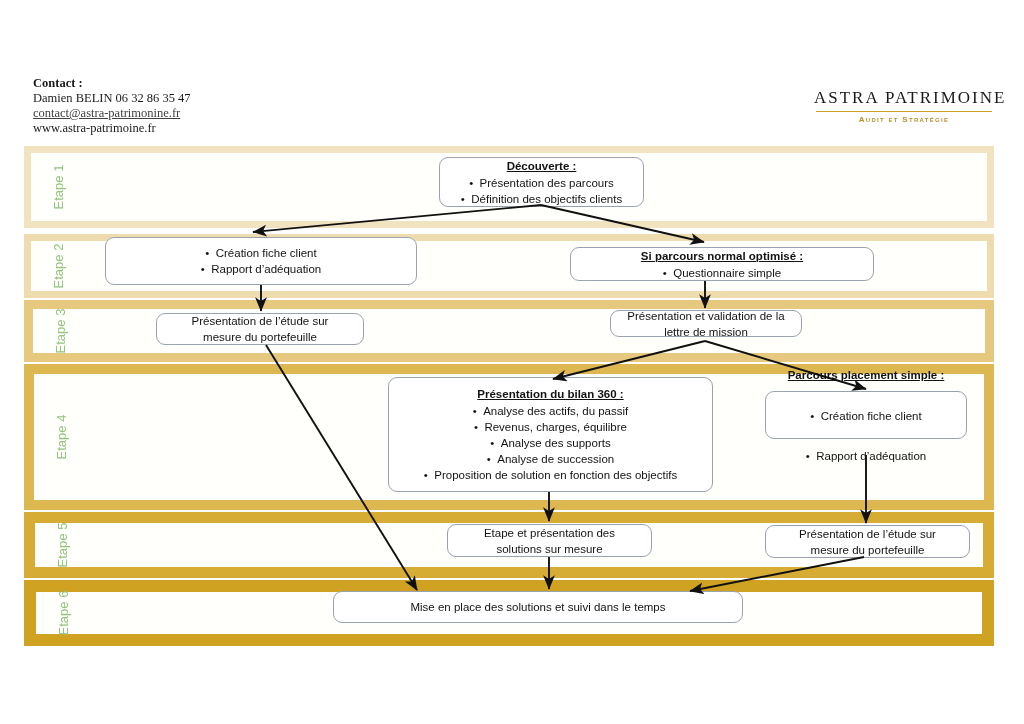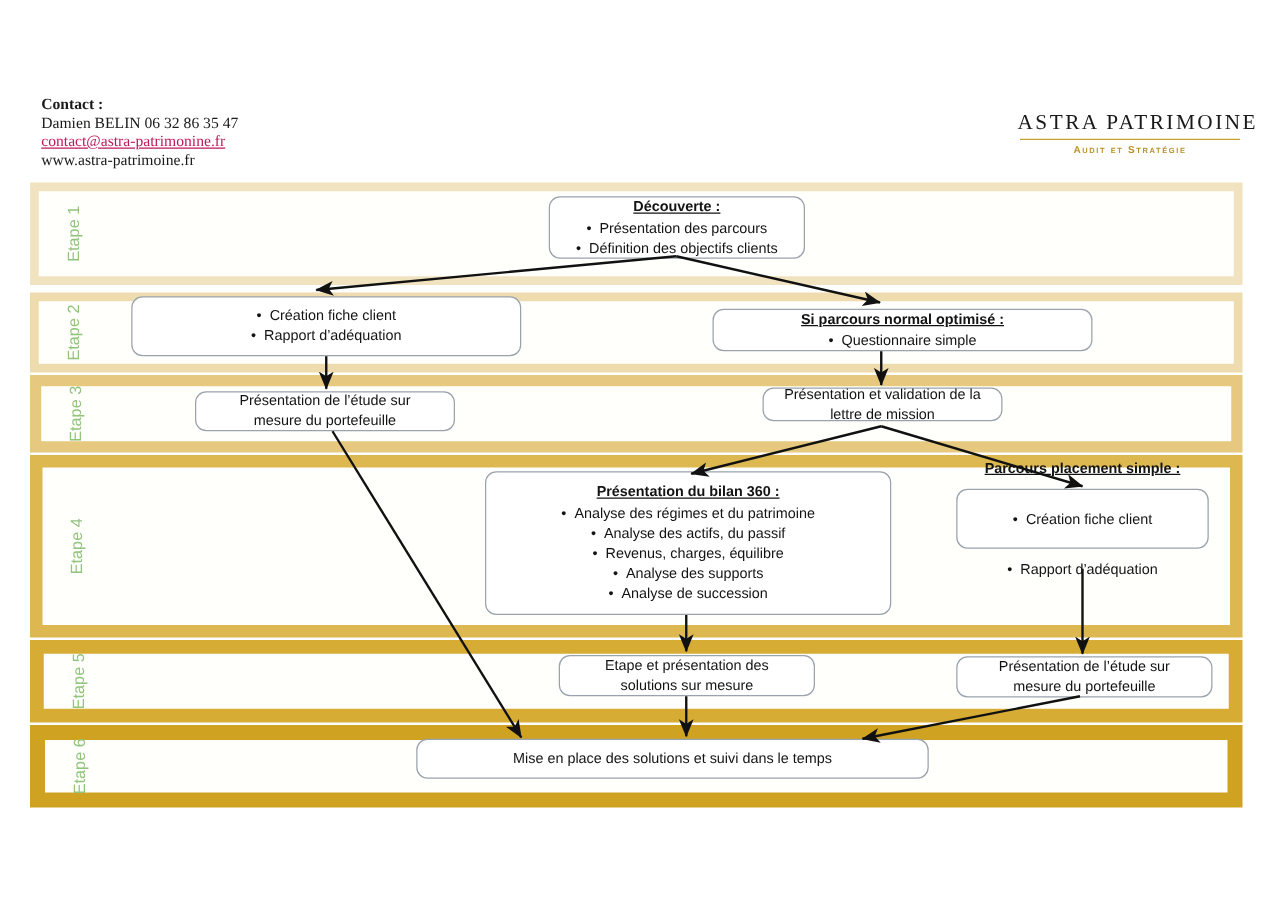--- a/index.html
+++ b/index.html
@@ -11,21 +11,21 @@
     overflow:hidden;
   }
 
   
   #contact-block{
     position:absolute;left:33px;top:76px;
     font-family:"Liberation Serif", serif;
     font-size:12.5px;color:#1a1a1a;line-height:15px;
   }
   #contact-block .ct-title{font-weight:bold;}
-  #contact-block .ct-mail{color:#be185d;text-decoration:underline;}
+  #contact-block .ct-mail{color:#404040;text-decoration:underline;}
 
   #logo-block{
     position:absolute;right:30px;top:88px;
     text-align:center;width:180px;
   }
   #logo-name{
     font-family:"Liberation Serif", serif;
     font-size:17px;letter-spacing:2.0px;color:#1a1a1a;
     white-space:nowrap;
   }
@@ -135,25 +135,25 @@
   <div class="plain">mesure du portefeuille</div>
 </div>
 
 <div class="node" id="n-lettre" style="left: 610px; top: 310px; width: 192px; height: 27px;">
   <div class="plain">Présentation et validation de la</div>
   <div class="plain">lettre de mission</div>
 </div>
 
 <div class="node" id="n-bilan" style="left: 388px; top: 377px; width: 325px; height: 115px; line-height: 16px; font-size: 11.5px;">
   <div class="hd">Présentation du bilan 360 :</div>
-  <div class="li">Analyse des régimes et du patrimoine</div>
   <div class="li">Analyse des actifs, du passif</div>
   <div class="li">Revenus, charges, équilibre</div>
   <div class="li">Analyse des supports</div>
   <div class="li">Analyse de succession</div>
+  <div class="li">Proposition de solution en fonction des objectifs</div>
 </div>
 
 <div class="node" id="n-placement" style="left: 765px; top: 391px; width: 202px; height: 48px; gap: 24px;">
   <div class="hd">Parcours placement simple :</div>
   <div class="li">Création fiche client</div>
   <div class="li">Rapport d’adéquation</div>
 </div>
 
 <div class="node" id="n-solutions" style="left: 447px; top: 524px; width: 205px; height: 33px;">
   <div class="plain">Etape et présentation des</div>

